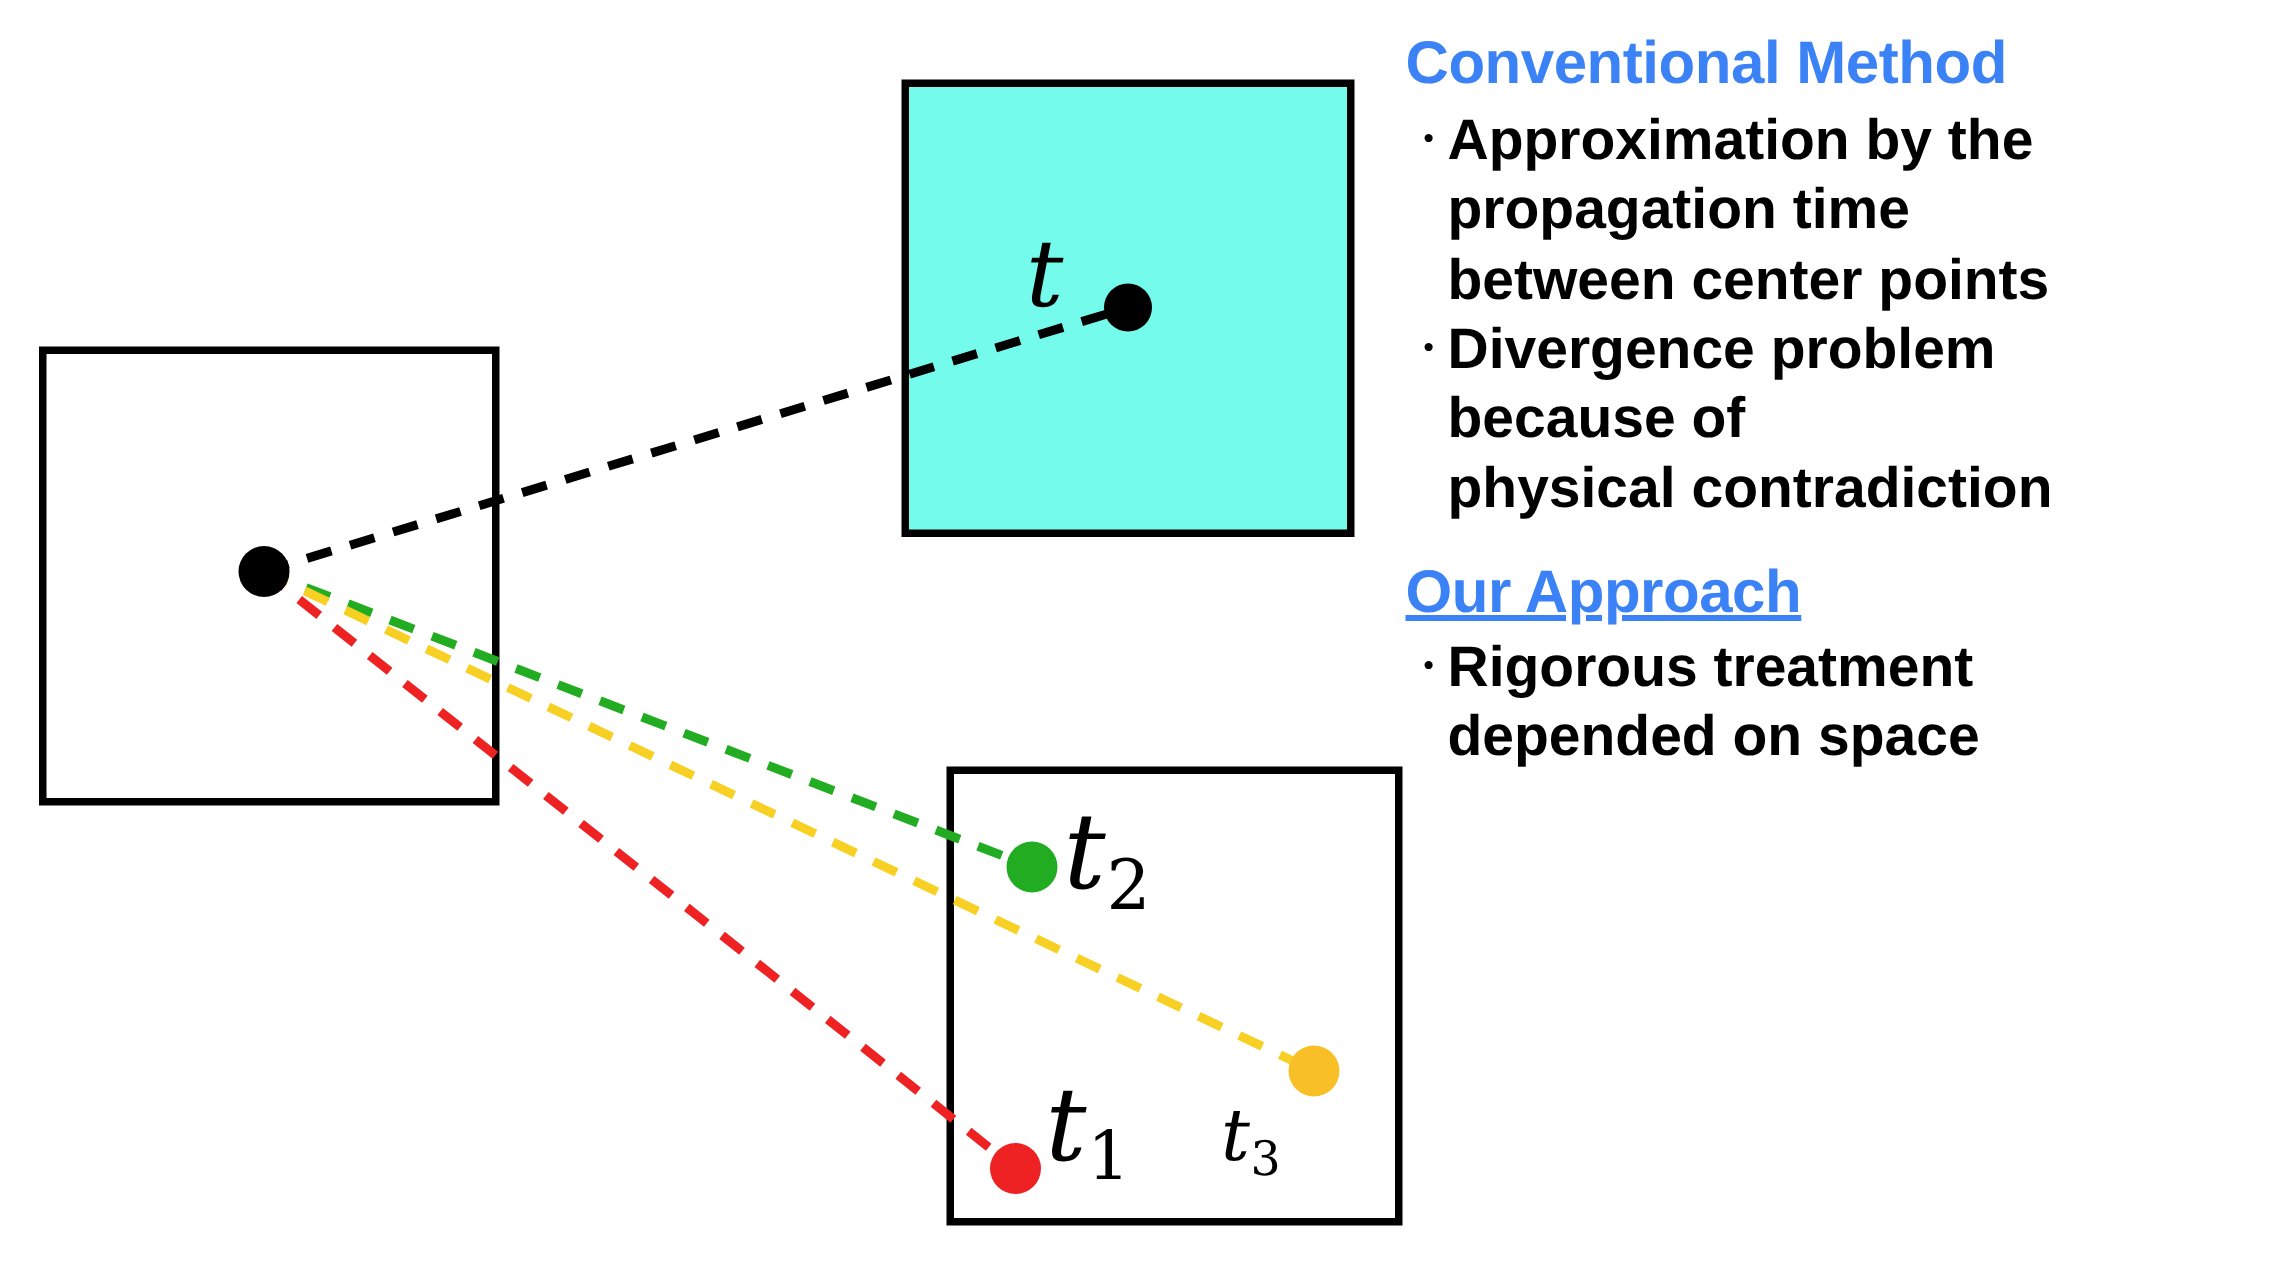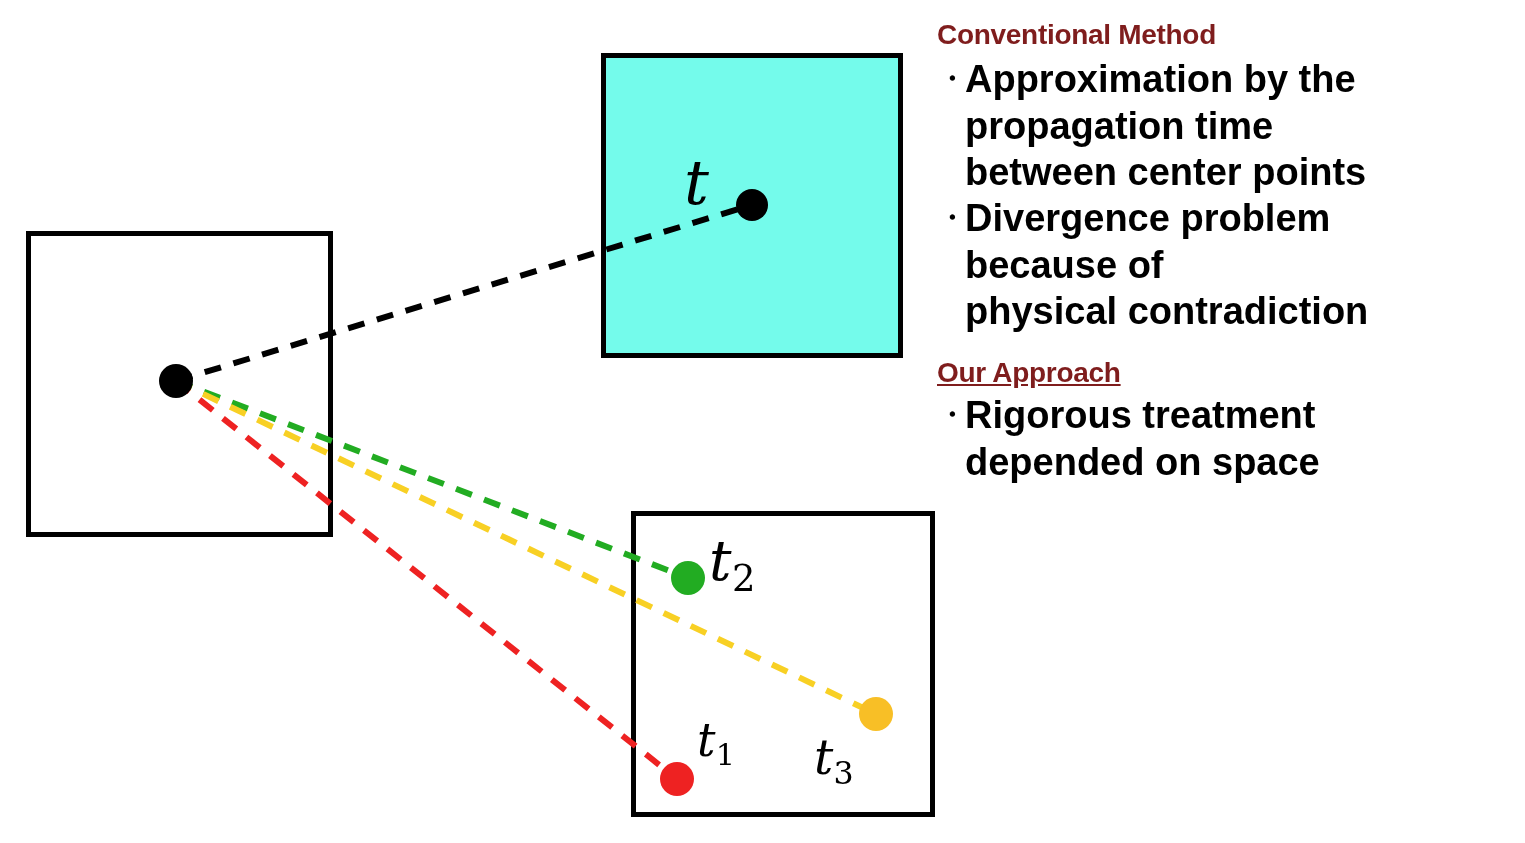--- a/index.html
+++ b/index.html
@@ -38,36 +38,36 @@
     user-select: none;
   }
   .math-label .sub {
     font-size: 0.66em;
     font-style: normal;
     font-family: "DejaVu Serif", "Liberation Serif", serif;
     vertical-align: -0.30em;
     margin-left: 0.01em;
   }
   #label-t      { left: 684px; top: 152px; font-size: 62px; }
-  #label-t1     { left: 697px; top: 717px; font-size: 46px; }
-  #label-t2     { left: 709px; top: 533px; font-size: 56px; }
+  #label-t1     { left: 697px; top: 717px; font-size: 68px; }
+  #label-t2     { left: 709px; top: 533px; font-size: 70px; }
   #label-t3     { left: 814px; top: 733px; font-size: 48px; }
 
   
   #text-panel {
     position: absolute;
     left: 935px;
     top: 18px;
     width: 590px;
   }
   .section-heading {
     font-family: "Liberation Sans", sans-serif;
     font-weight: bold;
-    font-size: 28px;
-    color: #7f1d1d;
+    font-size: 40px;
+    color: #3b82f6;
     line-height: 1.22;
     letter-spacing: -0.3px;
     white-space: nowrap;
   }
   .bullet-list {
     margin: 0;
     padding: 0;
     list-style: none;
   }
   .bullet-item {

